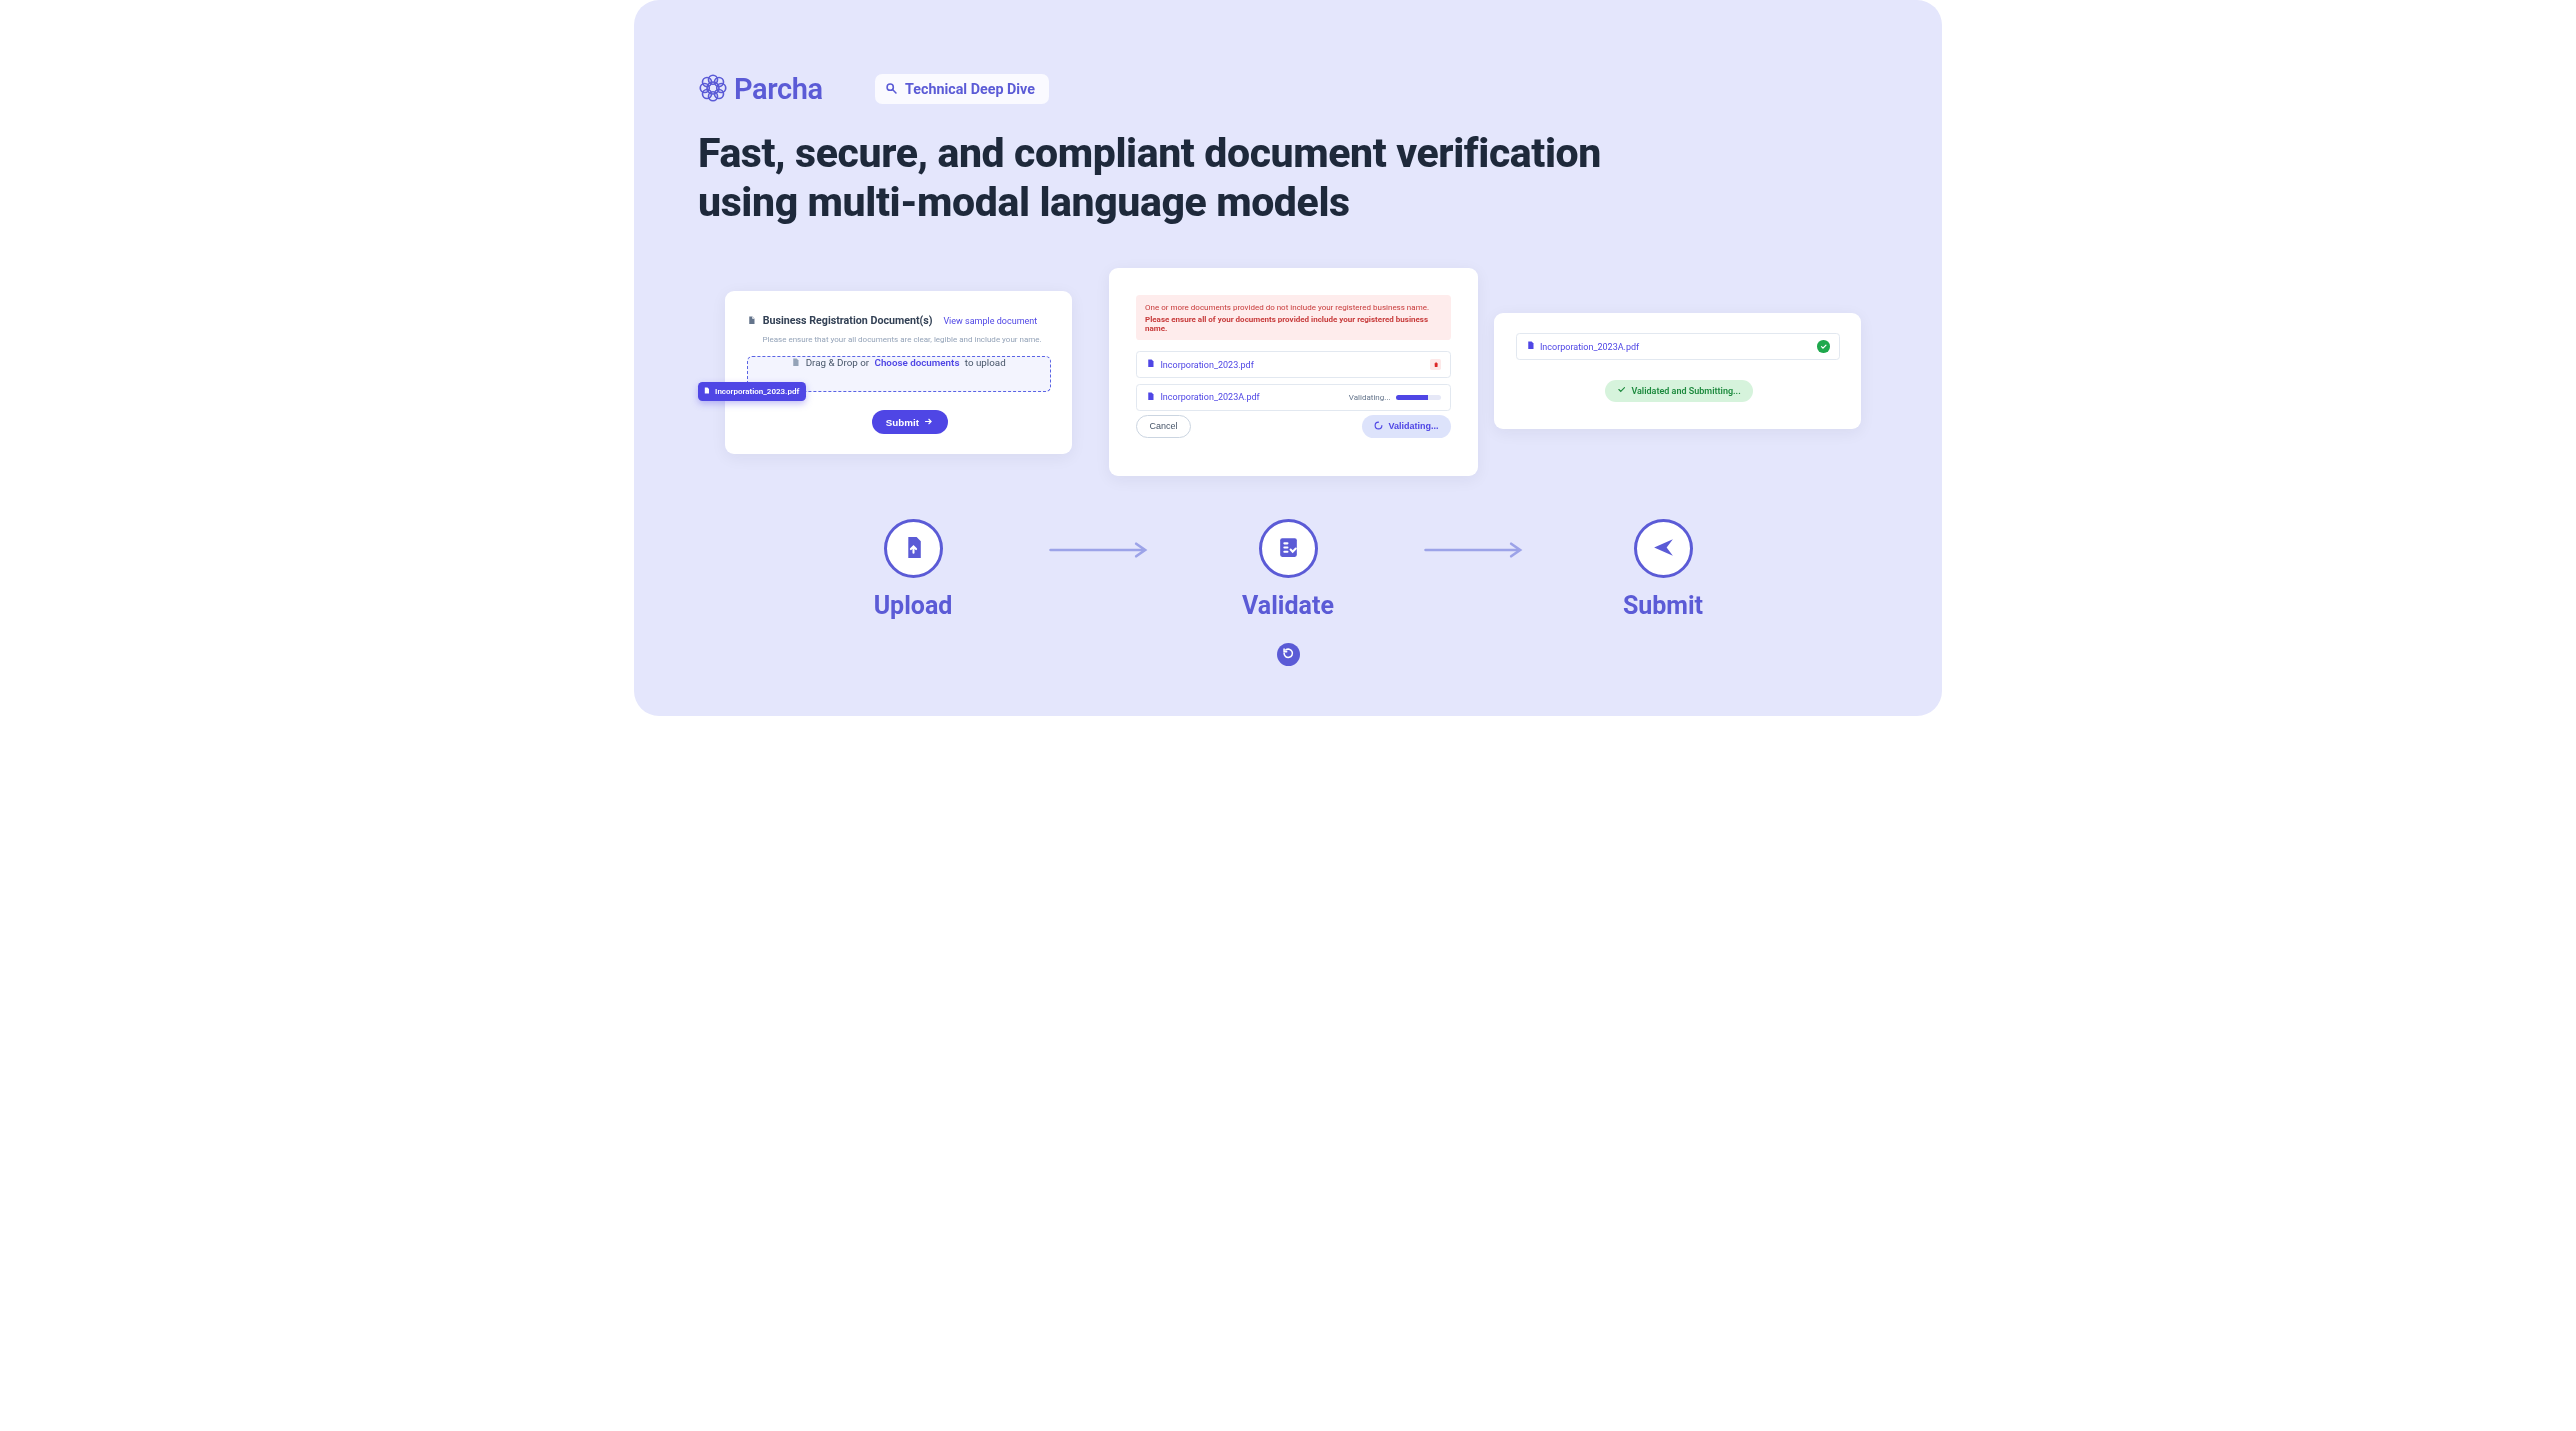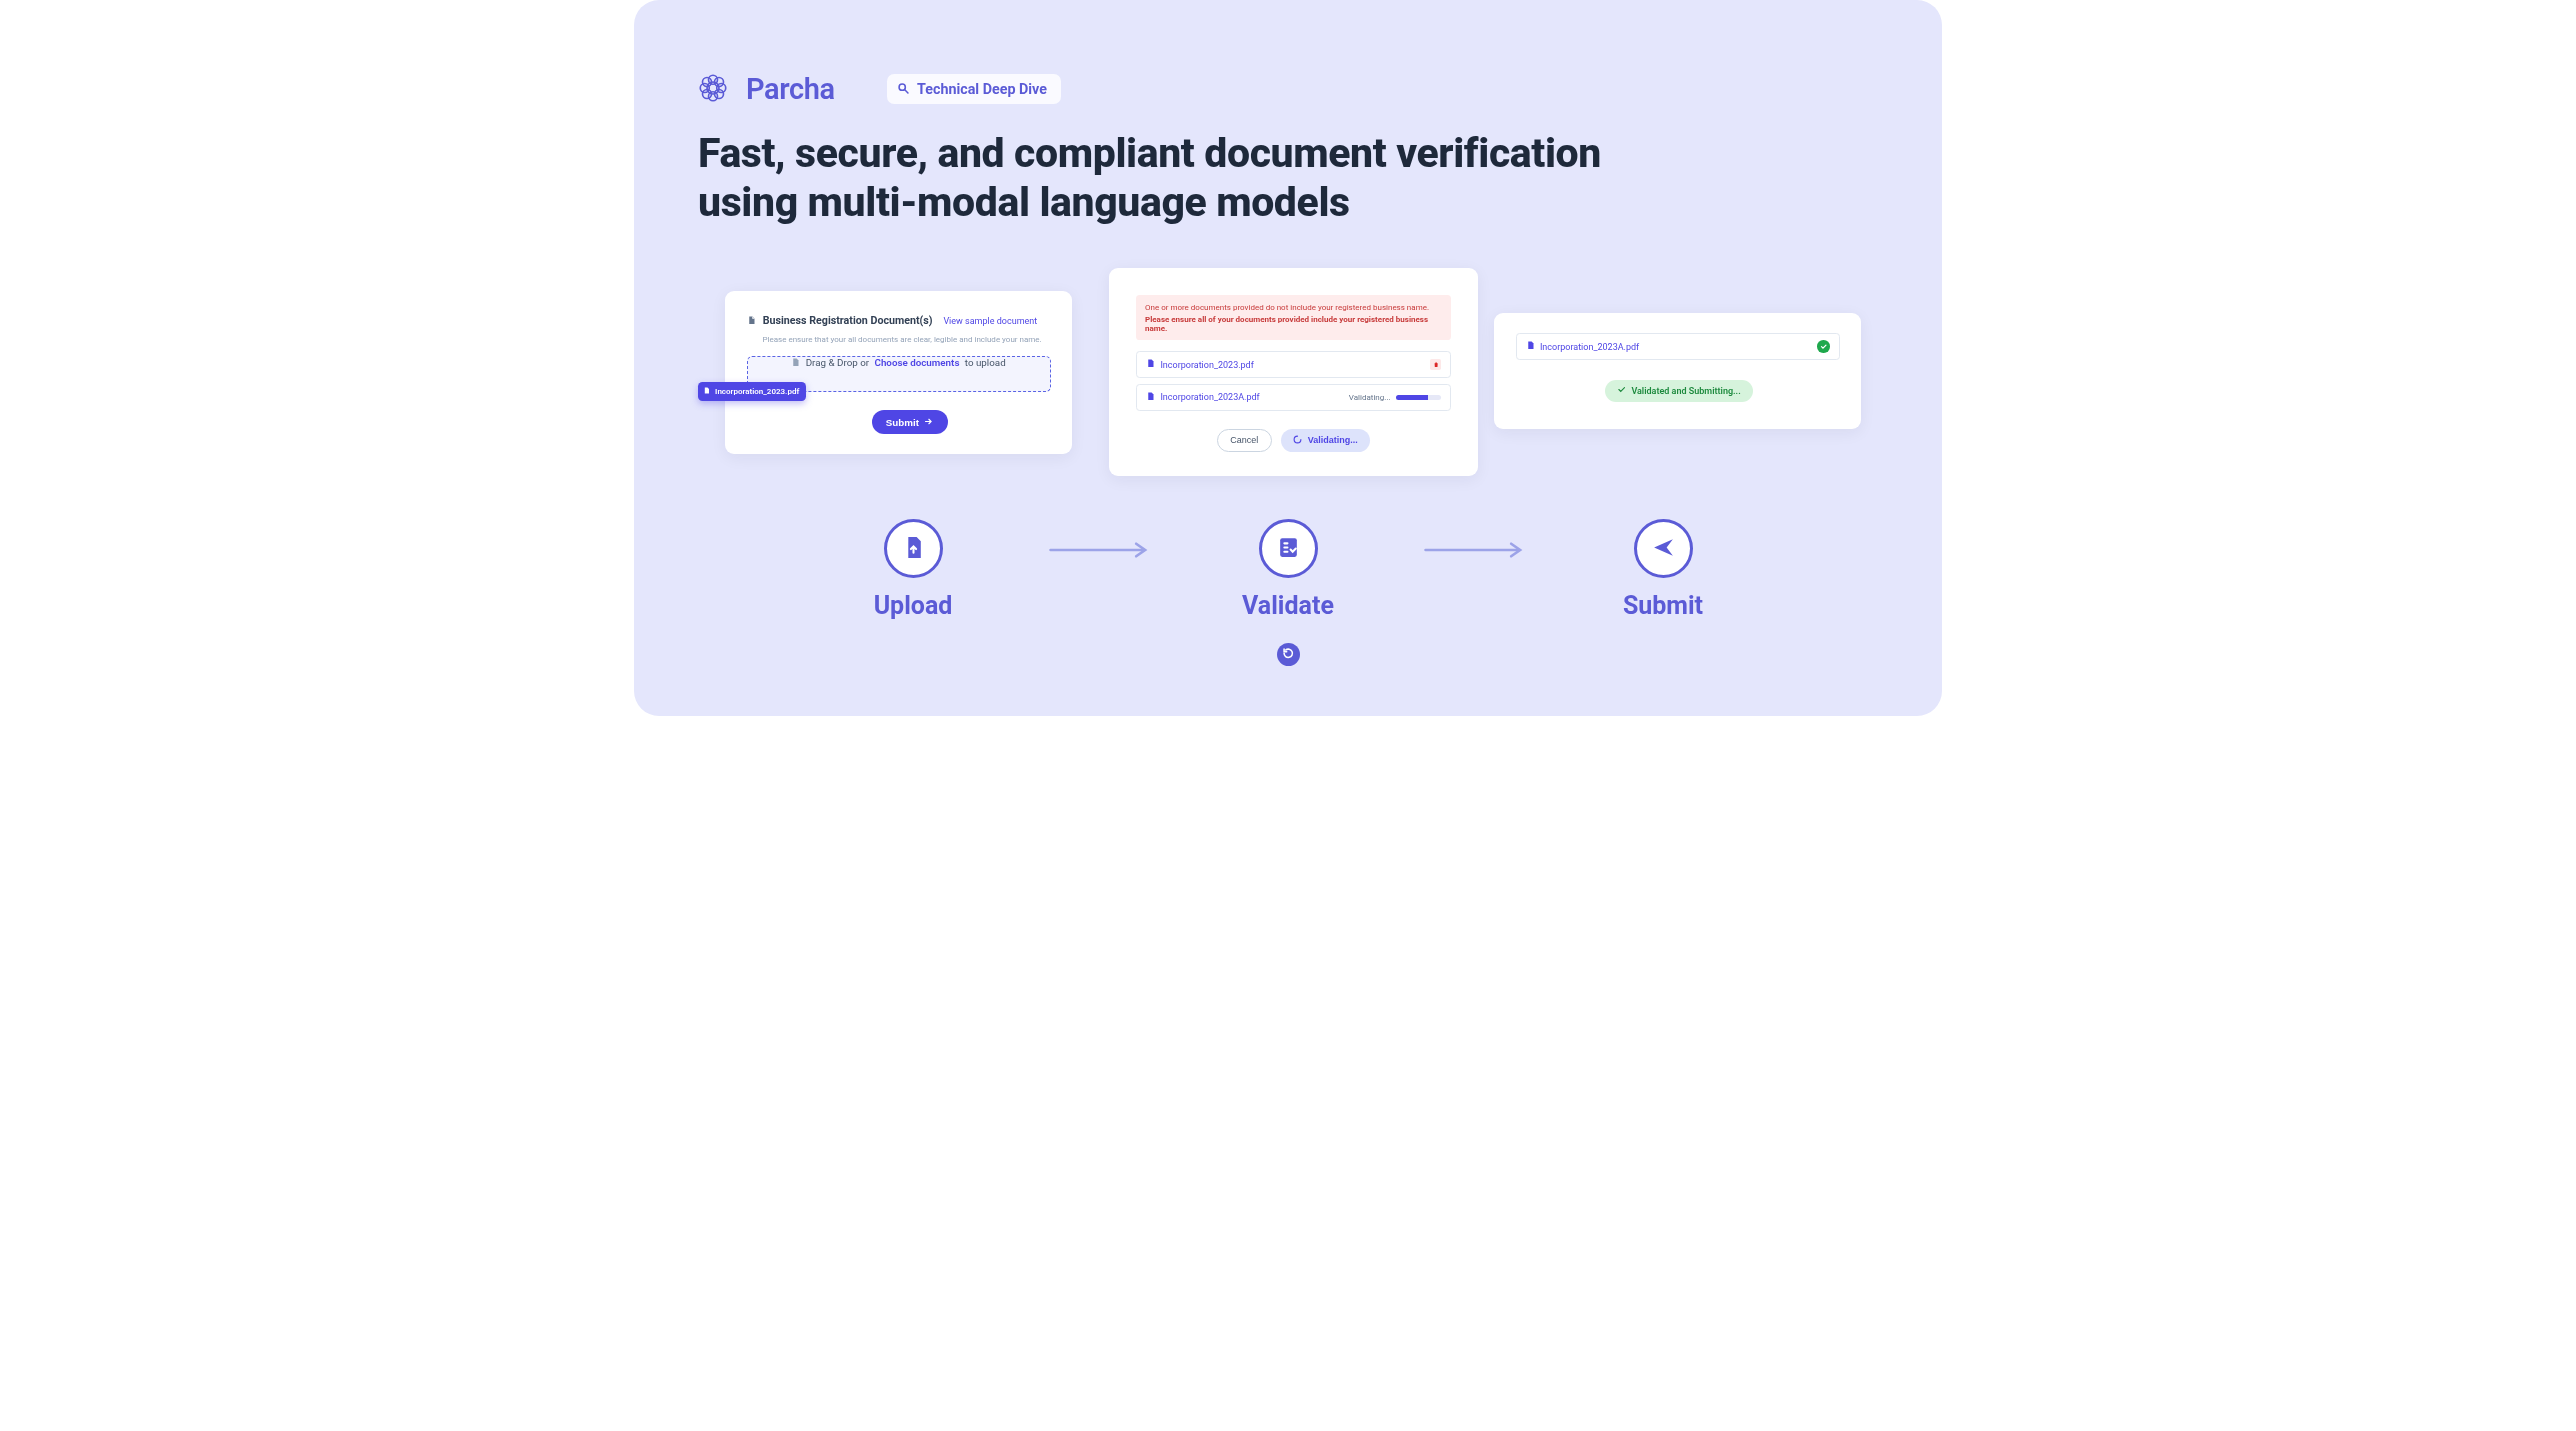--- a/index.html
+++ b/index.html
@@ -16,21 +16,21 @@
     height: 716px;
     background: #E4E6FC;
     border-radius: 25px;
     position: relative;
     padding: 72px 64px 36px 64px;
     overflow: hidden;
   }
 
   
   .header-row { display: flex; align-items: center; gap: 16px; margin-bottom: 23px; }
-  .brand { display: flex; align-items: flex-end; gap: 18px; }
+  .brand { display: flex; align-items: flex-end; gap: 6px; }
   .brand-name { font-size: 29px; font-weight: 600; color: #5B5BD6; letter-spacing: -0.4px; }
   .badge {
     background: #FAFAFF;
     border-radius: 7.2px;
     padding: 7.2px 14.3px 7.2px 10.7px;
     display: inline-flex;
     align-items: center;
     gap: 7.2px;
     margin-left: 36px;
   }
@@ -93,21 +93,21 @@
   .file-row {
     border: 0.9px solid #E2E8F0; border-radius: 3.6px; padding: 6.3px 9px; margin-top: 5.4px;
     display: flex; align-items: center; gap: 5.4px; font-size: 9px;
   }
   .file-row.first { margin-top: 10.7px; }
   .file-name { color: #4F46E5; font-weight: 400; flex: 0 0 auto; }
   .spacer { flex: 1; }
   .validating-label { color: #64748B; font-size: 8px; }
   .progress { width: 45px; height: 4.5px; background: #E6E8F7; border-radius: 2.7px; overflow: hidden; }
   .progress > div { width: 70%; height: 100%; background: #4F46E5; }
-  .button-row { display: flex; justify-content: center; gap: 9px; margin-top: 18px; }
+  .button-row { display: flex; justify-content: space-between; gap: 9px; margin-top: 4px; }
   .btn-cancel { background: #fff; border: 0.9px solid #CBD5E1; color: #475569; font-size: 9px; border-radius: 12.5px; padding: 5.4px 12.5px; }
   .btn-validating { background: #DDE3FB; color: #4F46E5; font-weight: 600; font-size: 9px; border: none; border-radius: 12.5px; padding: 5.4px 12.5px; display: inline-flex; align-items: center; gap: 5.4px; }
 
   .card3 { left: 796px; top: 45px; width: 367px; height: 116px; padding: 19.7px 21.5px; }
   .c3-top { border: 0.9px solid #E2E8F0; border-radius: 3.6px; padding: 6.3px 9px; display: flex; align-items: center; gap: 5.4px; font-size: 9px; }
   .status-chip { margin-top: 19.7px; background: #D6F3DC; color: #1D8A3E; font-size: 9px; font-weight: 600; border-radius: 12.5px; padding: 5.4px 12.5px; display: inline-flex; align-items: center; gap: 5.4px; justify-content: center; margin-left: 89px; }
 
   
   .steps {
     position: absolute; bottom: 50px; left: 0; right: 0;

